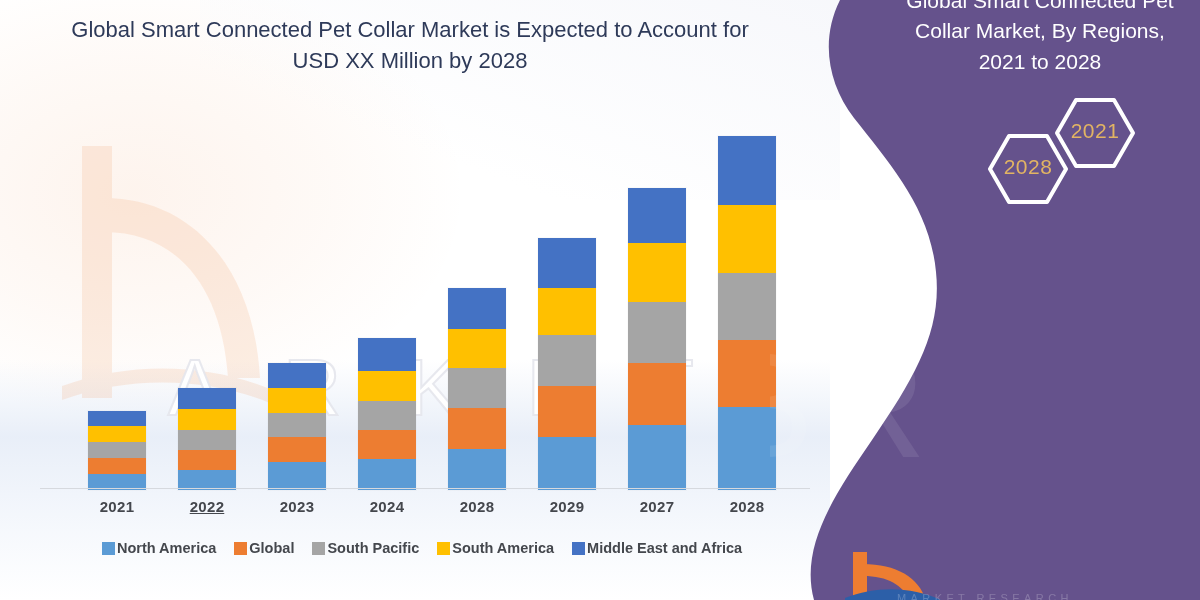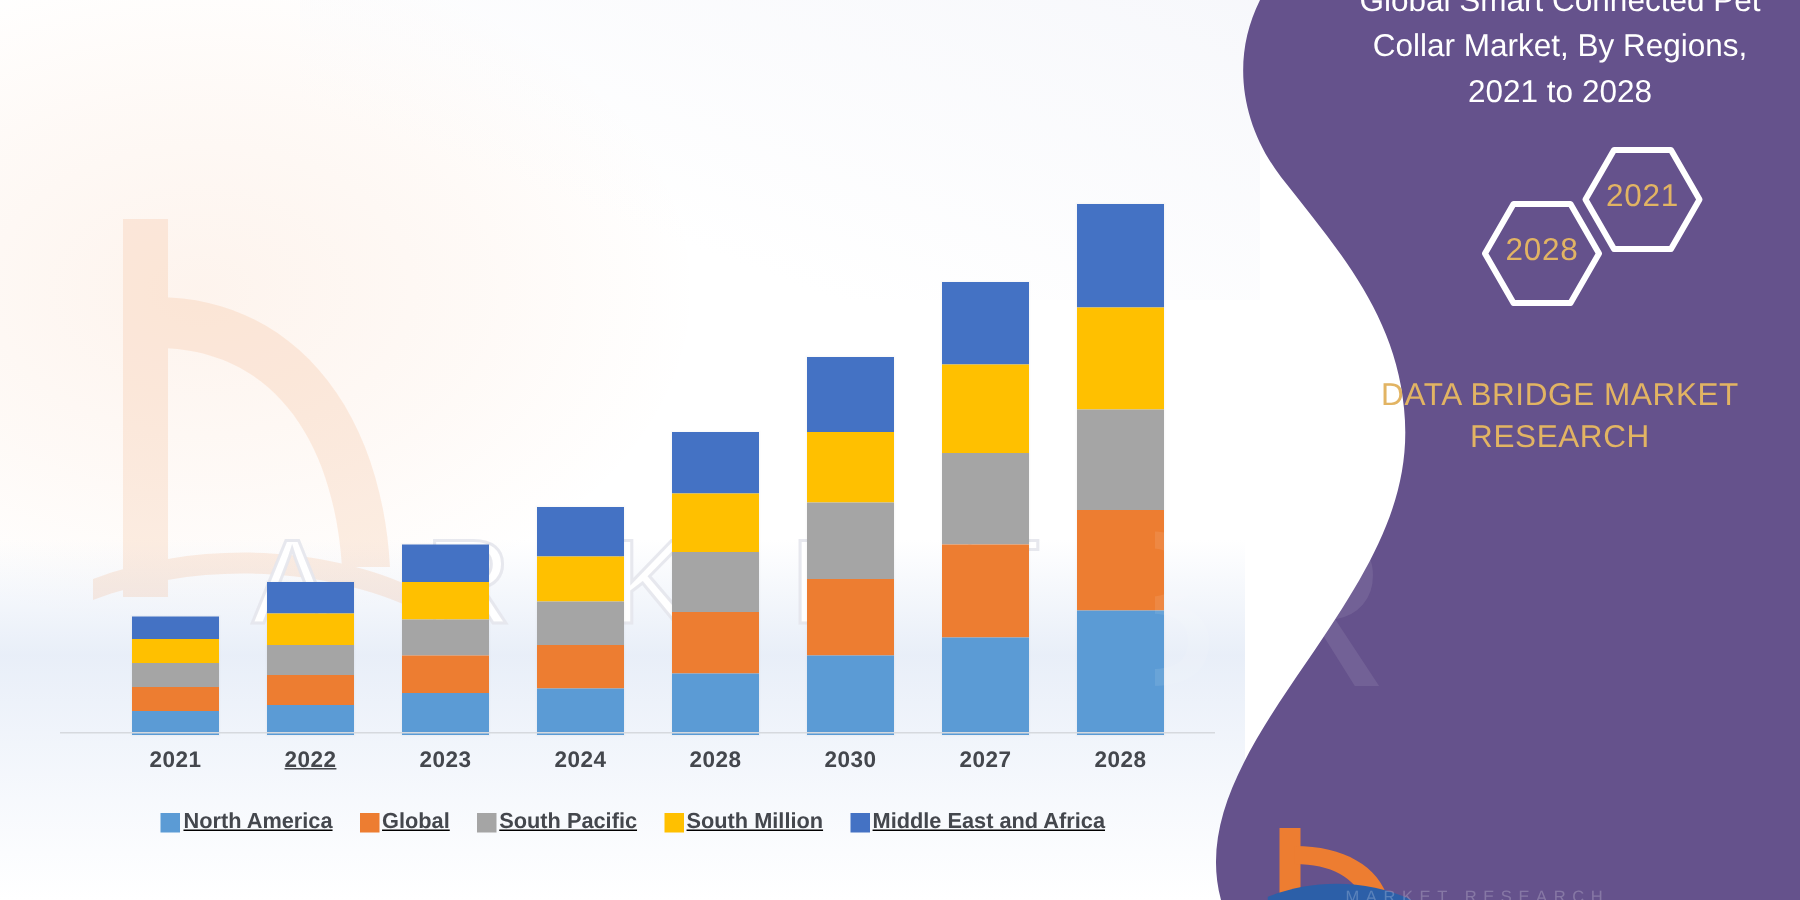--- a/index.html
+++ b/index.html
@@ -52,21 +52,21 @@
         box-shadow:0 0 0 1px rgba(0,0,0,.02);}
   .seg{width:100%;}
   .xlab{
     position:absolute;top:498px;width:90px;text-align:center;
     font-size:15px;font-weight:700;color:#44474d;letter-spacing:.3px;
   }
 
   
   .legend{position:absolute;left:42px;top:540px;width:760px;display:flex;align-items:center;
           justify-content:center;gap:18px;}
-  .legend-item{display:flex;align-items:center;gap:2px;text-decoration:underline;}
+  .legend-item{display:flex;align-items:center;gap:2px;}
   .legend-swatch{width:13px;height:13px;display:inline-block;}
   .legend-label{font-size:14.5px;font-weight:700;color:#44474d;white-space:nowrap;}
 
   
   .panel{position:absolute;right:0;top:0;width:430px;height:600px;overflow:hidden;}
   .panel-bg{position:absolute;inset:0;}
   .panel-wm{
     position:absolute;left:-56px;top:330px;font-size:150px;line-height:1;
     color:rgba(255,255,255,.09);font-weight:400;letter-spacing:4px;white-space:nowrap;
     pointer-events:none;user-select:none;
@@ -112,20 +112,21 @@
   <div class="bg-tint-b"></div>
 
   <svg class="wm-glyph" viewBox="0 0 250 290">
     <path d="M40 18 L40 270 L70 270 L70 18 Z" fill="#ED7D31"></path>
     <path d="M62 70 C150 70 212 140 218 250 L186 250 C180 160 136 104 62 104 Z" fill="#ED7D31"></path>
     <path d="M20 258 C90 232 170 236 230 262 L230 276 C170 250 90 246 20 272 Z" fill="#ED7D31"></path>
   </svg>
 
   <div class="wm-word2">A R K E T</div>
 
+  <div class="chart-title">Global Smart Connected Pet Collar Market is Expected to Account for USD XX Million by 2028</div>
 
   <div class="plot" id="plot">
       <div class="bar-group" style="left: 48px;">
         <div class="bar" style="height: 79px;">
           <div class="seg" style="background: rgb(68, 114, 196); height: 15px;"></div>
           <div class="seg" style="background: rgb(255, 192, 0); height: 16px;"></div>
           <div class="seg" style="background: rgb(165, 165, 165); height: 16px;"></div>
           <div class="seg" style="background: rgb(237, 125, 49); height: 16px;"></div>
           <div class="seg" style="background: rgb(91, 155, 213); height: 16px;"></div>
         </div>
@@ -194,41 +195,41 @@
         </div>
       </div>
     </div>
   <div class="axis-line"></div>
   <div id="xlabels">
       <div class="xlab" style="left: 72px;">2021</div>
       <div class="xlab" style="left: 162px; text-decoration: underline;">2022</div>
       <div class="xlab" style="left: 252px;">2023</div>
       <div class="xlab" style="left: 342px;">2024</div>
       <div class="xlab" style="left: 432px;">2028</div>
-      <div class="xlab" style="left: 522px;">2030</div>
+      <div class="xlab" style="left: 522px;">2029</div>
       <div class="xlab" style="left: 612px;">2027</div>
       <div class="xlab" style="left: 702px;">2028</div>
     </div>
 
   <div class="legend" id="legend">
       <div class="legend-item">
         <span class="legend-swatch" style="background: rgb(91, 155, 213);"></span>
         <span class="legend-label">North America</span>
       </div>
       <div class="legend-item">
         <span class="legend-swatch" style="background: rgb(237, 125, 49);"></span>
         <span class="legend-label">Global</span>
       </div>
       <div class="legend-item">
         <span class="legend-swatch" style="background: rgb(165, 165, 165);"></span>
         <span class="legend-label">South Pacific</span>
       </div>
       <div class="legend-item">
         <span class="legend-swatch" style="background: rgb(255, 192, 0);"></span>
-        <span class="legend-label">South Million</span>
+        <span class="legend-label">South America</span>
       </div>
       <div class="legend-item">
         <span class="legend-swatch" style="background: rgb(68, 114, 196);"></span>
         <span class="legend-label">Middle East and Africa</span>
       </div>
     </div>
 
   <div class="panel">
     <svg class="panel-bg" viewBox="0 0 430 600" preserveAspectRatio="none">
       <path d="M70 0 L430 0 L430 600 L44 600 C30 548 62 498 102 440 C146 376 172 330 166 272 C160 208 120 164 84 118 C58 84 50 40 70 0 Z" fill="#65528C"></path>
@@ -241,21 +242,20 @@
 
     <div class="hexes">
       <svg viewBox="0 0 300 130" width="300" height="130">
         <polygon points="186,4 224,4 243,37 224,70 186,70 167,37" fill="none" stroke="#ffffff" stroke-width="4" stroke-linejoin="round"></polygon>
         <polygon points="119,40 157,40 176,73 157,106 119,106 100,73" fill="none" stroke="#ffffff" stroke-width="4" stroke-linejoin="round"></polygon>
       </svg>
       <div class="hex-label" style="left:167px;top:23px;width:76px;">2021</div>
       <div class="hex-label" style="left:100px;top:59px;width:76px;">2028</div>
     </div>
 
-    <div class="brand">DATA BRIDGE MARKET RESEARCH</div>
   </div>
 
   <svg class="logo" viewBox="0 0 330 58">
     <path d="M8 4 L8 54 L22 54 L22 4 Z" fill="#ED7D31"></path>
     <path d="M18 16 C54 16 78 32 82 58 L66 58 C62 40 46 28 18 28 Z" fill="#ED7D31"></path>
     <path d="M0 50 C30 38 66 38 96 52 L96 58 L0 58 Z" fill="#2C5FA8"></path>
   </svg>
   <div class="logo-sub">MARKET RESEARCH</div>
 
 </div>

